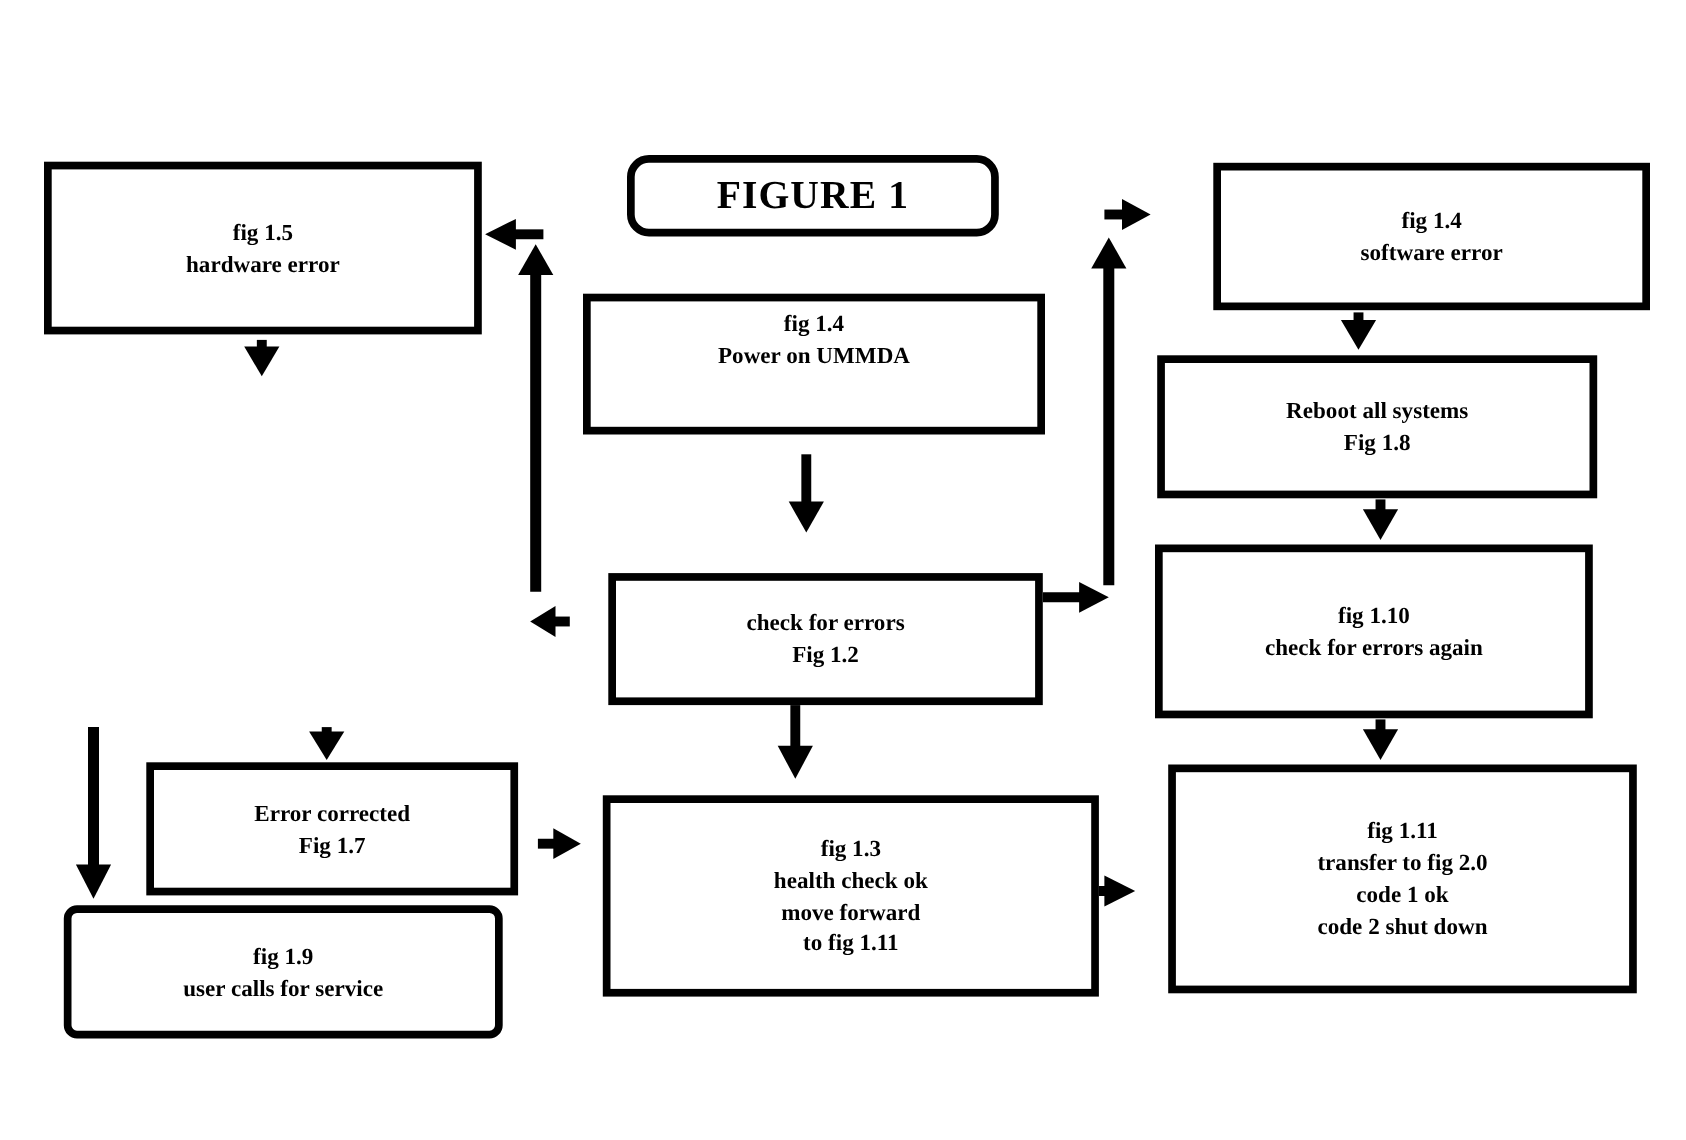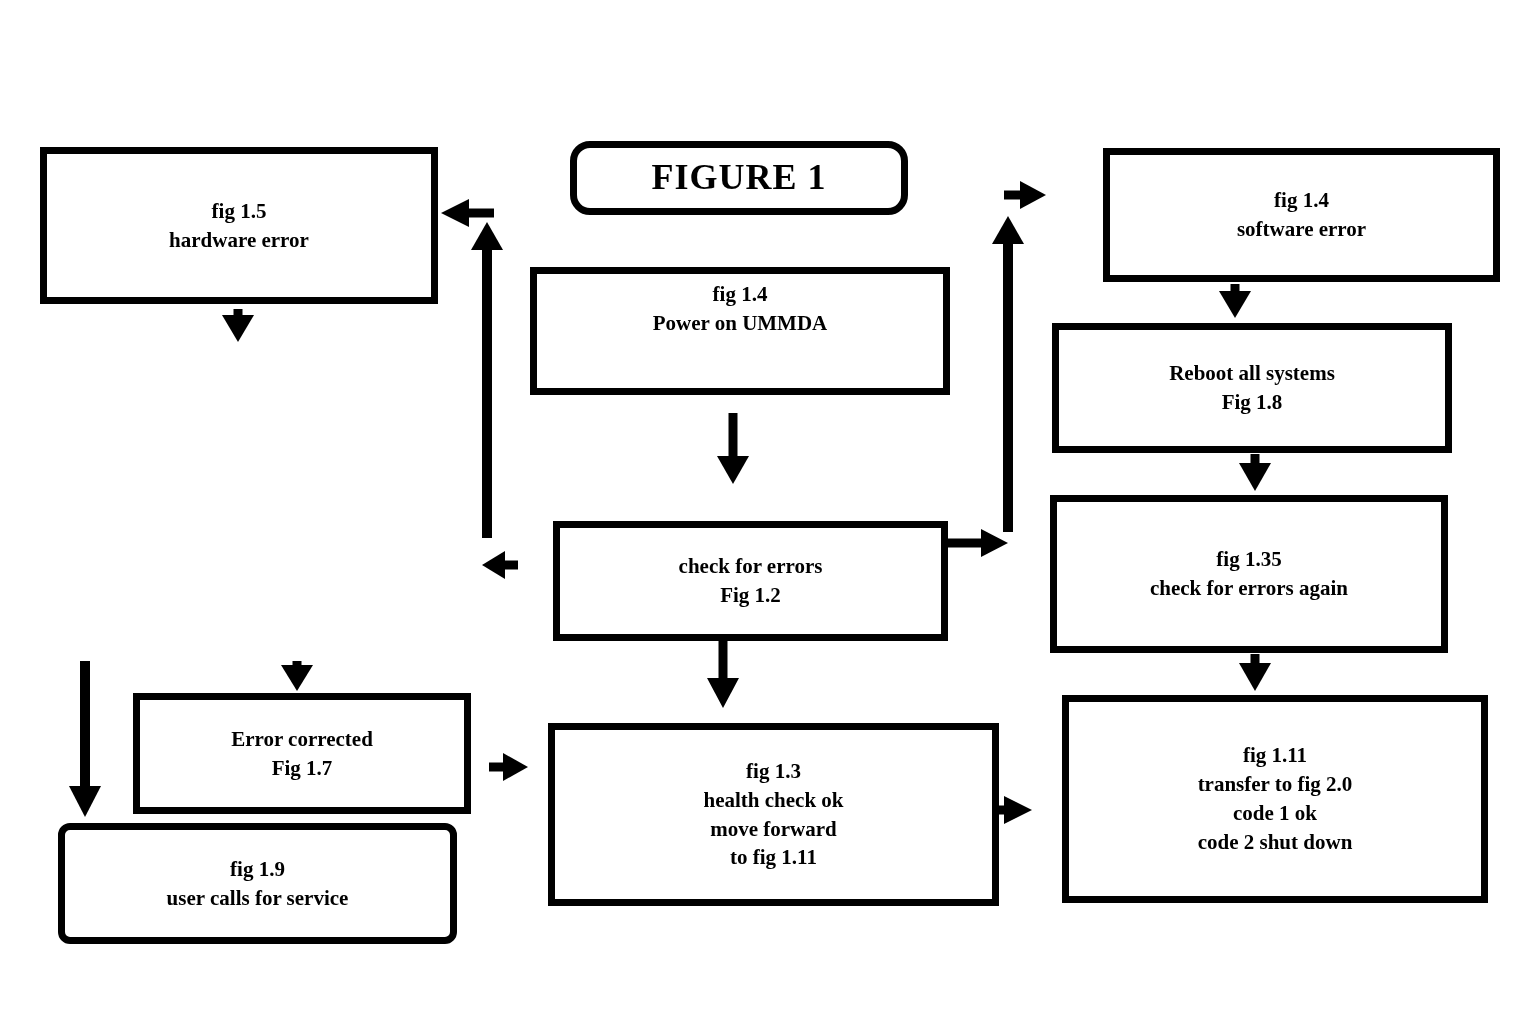--- a/index.html
+++ b/index.html
@@ -160,21 +160,21 @@
 
   <div class="node" style="left:58px; top:823px; width:399px; height:121px;border-radius:12px;">fig 1.9
 user calls for service</div>
 
   <div class="node" style="left:1060px; top:148px; width:397px; height:134px;margin-left:43px;">fig 1.4
 software error</div>
 
   <div class="node" style="left:1052px; top:323px; width:400px; height:130px;">Reboot all systems
 Fig 1.8</div>
 
-  <div class="node" style="left:1050px; top:495px; width:398px; height:158px;">fig 1.35
+  <div class="node" style="left:1050px; top:495px; width:398px; height:158px;">fig 1.10
 check for errors again</div>
 
   <div class="node" style="left:1062px; top:695px; width:426px; height:208px;">fig 1.11
 transfer to fig 2.0
 code 1 ok
 code 2 shut down</div>
 
 </div>
 
 </body></html>

